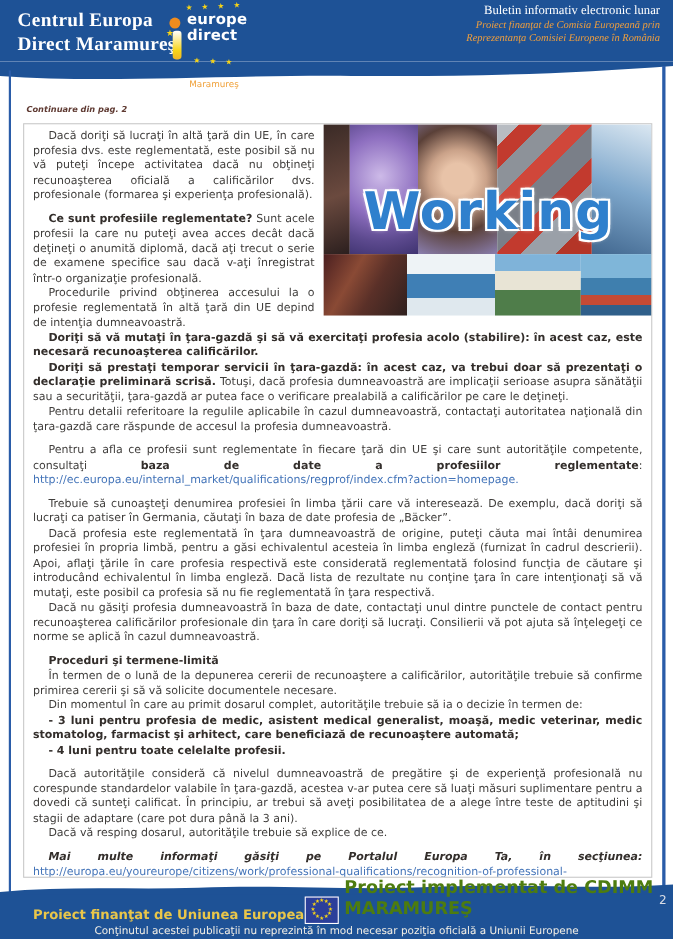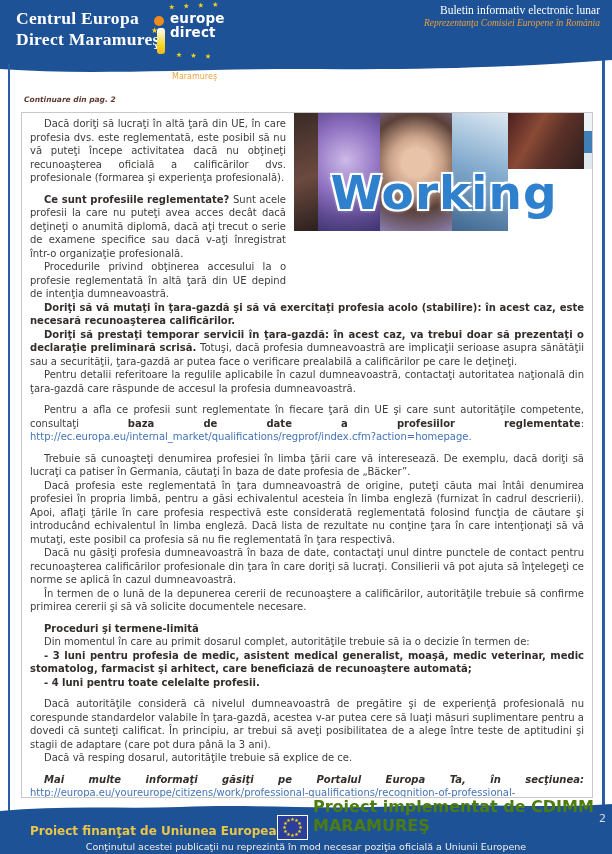--- a/index.html
+++ b/index.html
@@ -54,21 +54,21 @@
   }
   .para.sp { margin-top:8px; }
   .seg-bold { font-weight:bold; color:#332e2b; }
   .seg-bolditalic { font-weight:bold; font-style:italic; color:#332e2b;margin-top:13px; }
   .seg-link { color:#4273b8; overflow-wrap:anywhere;margin-top:40px; }
 
   
   .hero {
     float:right; width:300px; height:174px; position:relative;
     margin:-4px -10px 8px 8px; overflow:hidden;
-    display:flex; flex-direction:row;
+    display:flex; flex-direction:column;
   }
   .hero .row-top { display:flex; height:118px; }
   .hero .row-bottom { display:flex; height:56px; }
   .tile { height:100%; }
   .t-person  { width:24px; background:linear-gradient(160deg,#3a2a26,#6b4a3f 55%,#2b1f1e); }
   .t-purple  { width:62px; background:radial-gradient(circle at 45% 40%, #cdbae8, #8e6fc0 45%, #5d4a8f 75%, #3f3370); }
   .t-face    { width:72px; background:radial-gradient(circle at 50% 42%, #e8c3a8 18%, #caa289 34%, #5a4038 62%, #8a7fb0); }
   .t-robots  { flex:1; background:linear-gradient(135deg,#b8bcc2 0 10%,#c23a2e 10% 20%,#8d9299 20% 33%,#d0473a 33% 43%,#7a7f88 43% 57%,#c23a2e 57% 68%,#9aa0a8 68% 84%,#b43527 84%); }
   .t-blue    { width:56px; background:linear-gradient(200deg,#dce8f2,#7fa8cc 50%,#41678f); }
   .t-shop    { width:76px; background:linear-gradient(120deg,#4a1f20,#8a4a35 35%,#5a3028 60%,#2f201e); }
@@ -130,20 +130,21 @@
   <span class="figure-star">★</span>
   <span class="figure"></span>
   <span class="l1">europe</span>
   <span class="l2">direct</span>
   <span class="l3">Maramureş</span>
   <span class="arc-bottom">★ ★ ★</span>
 </div>
 
 <div class="hdr-right">
   <div class="bulletin">Buletin informativ electronic lunar</div>
+  <div class="credit">Proiect finanţat de Comisia Europeană prin</div>
   <div class="credit">Reprezentanţa Comisiei Europene în România</div>
 </div>
 
 <div class="edge left"></div>
 <div class="edge right"></div>
 
 <div class="continuation">Continuare din pag. 2</div>
 
 <div class="content-box">
   <div class="hero">
@@ -166,22 +167,22 @@
 <p class="para"><span class="seg-normal">Dacă doriţi să lucraţi în altă ţară din UE, în care profesia dvs. este reglementată, este posibil să nu vă puteţi începe activitatea dacă nu obţineţi recunoaşterea oficială a calificărilor dvs. profesionale (formarea şi experienţa profesională).</span></p>
     <p class="para sp"><span class="seg-bold">Ce sunt profesiile reglementate? </span><span class="seg-normal">Sunt acele profesii la care nu puteţi avea acces decât dacă deţineţi o anumită diplomă, dacă aţi trecut o serie de examene specifice sau dacă v-aţi înregistrat într-o organizaţie profesională.</span></p>
     <p class="para"><span class="seg-normal">Procedurile privind obţinerea accesului la o profesie reglementată în altă ţară din UE depind de intenţia dumneavoastră.</span></p>
     <p class="para"><span class="seg-bold">Doriţi să vă mutaţi în ţara-gazdă şi să vă exercitaţi profesia acolo (stabilire): în acest caz, este necesară recunoaşterea calificărilor.</span></p>
     <p class="para"><span class="seg-bold">Doriţi să prestaţi temporar servicii în ţara-gazdă: în acest caz, va trebui doar să prezentaţi o declaraţie preliminară scrisă. </span><span class="seg-normal">Totuşi, dacă profesia dumneavoastră are implicaţii serioase asupra sănătăţii sau a securităţii, ţara-gazdă ar putea face o verificare prealabilă a calificărilor pe care le deţineţi.</span></p>
     <p class="para"><span class="seg-normal">Pentru detalii referitoare la regulile aplicabile în cazul dumneavoastră, contactaţi autoritatea naţională din ţara-gazdă care răspunde de accesul la profesia dumneavoastră.</span></p>
     <p class="para sp"><span class="seg-normal">Pentru a afla ce profesii sunt reglementate în fiecare ţară din UE şi care sunt autorităţile competente, consultaţi </span><span class="seg-bold">baza de date a profesiilor reglementate</span><span class="seg-normal">: </span><span class="seg-link">http://ec.europa.eu/internal_market/qualifications/regprof/index.cfm?action=homepage.</span></p>
     <p class="para sp"><span class="seg-normal">Trebuie să cunoaşteţi denumirea profesiei în limba ţării care vă interesează. De exemplu, dacă doriţi să lucraţi ca patiser în Germania, căutaţi în baza de date profesia de „Bäcker”.</span></p>
     <p class="para"><span class="seg-normal">Dacă profesia este reglementată în ţara dumneavoastră de origine, puteţi căuta mai întâi denumirea profesiei în propria limbă, pentru a găsi echivalentul acesteia în limba engleză (furnizat în cadrul descrierii). Apoi, aflaţi ţările în care profesia respectivă este considerată reglementată folosind funcţia de căutare şi introducând echivalentul în limba engleză. Dacă lista de rezultate nu conţine ţara în care intenţionaţi să vă mutaţi, este posibil ca profesia să nu fie reglementată în ţara respectivă.</span></p>
     <p class="para"><span class="seg-normal">Dacă nu găsiţi profesia dumneavoastră în baza de date, contactaţi unul dintre punctele de contact pentru recunoaşterea calificărilor profesionale din ţara în care doriţi să lucraţi. Consilierii vă pot ajuta să înţelegeţi ce norme se aplică în cazul dumneavoastră.</span></p>
+    <p class="para sp"><span class="seg-bold">Proceduri şi termene-limită</span></p>
     <p class="para"><span class="seg-normal">În termen de o lună de la depunerea cererii de recunoaştere a calificărilor, autorităţile trebuie să confirme primirea cererii şi să vă solicite documentele necesare.</span></p>
-    <p class="para sp"><span class="seg-bold">Proceduri şi termene-limită</span></p>
     <p class="para"><span class="seg-normal">Din momentul în care au primit dosarul complet, autorităţile trebuie să ia o decizie în termen de:</span></p>
     <p class="para"><span class="seg-bold">- 3 luni pentru profesia de medic, asistent medical generalist, moaşă, medic veterinar, medic stomatolog, farmacist şi arhitect, care beneficiază de recunoaştere automată;</span></p>
     <p class="para"><span class="seg-bold">- 4 luni pentru toate celelalte profesii.</span></p>
     <p class="para sp"><span class="seg-normal">Dacă autorităţile consideră că nivelul dumneavoastră de pregătire şi de experienţă profesională nu corespunde standardelor valabile în ţara-gazdă, acestea v-ar putea cere să luaţi măsuri suplimentare pentru a dovedi că sunteţi calificat. În principiu, ar trebui să aveţi posibilitatea de a alege între teste de aptitudini şi stagii de adaptare (care pot dura până la 3 ani).</span></p>
     <p class="para"><span class="seg-normal">Dacă vă resping dosarul, autorităţile trebuie să explice de ce.</span></p>
     <p class="para sp"><span class="seg-bolditalic">Mai multe informaţi găsiţi pe Portalul Europa Ta, în secţiunea: </span><span class="seg-link">http://europa.eu/youreurope/citizens/work/professional-qualifications/recognition-of-professional-qualifications/index_ro.htm</span></p>
   </div>
 
 <svg class="footer-wave" width="612" height="16" viewBox="0 0 612 16">
   <path d="M0,11 C60,5 120,9 180,7 C260,4 320,10 400,6 C480,3 540,9 612,4 V16 H0 Z" fill="#1e5296"></path>

